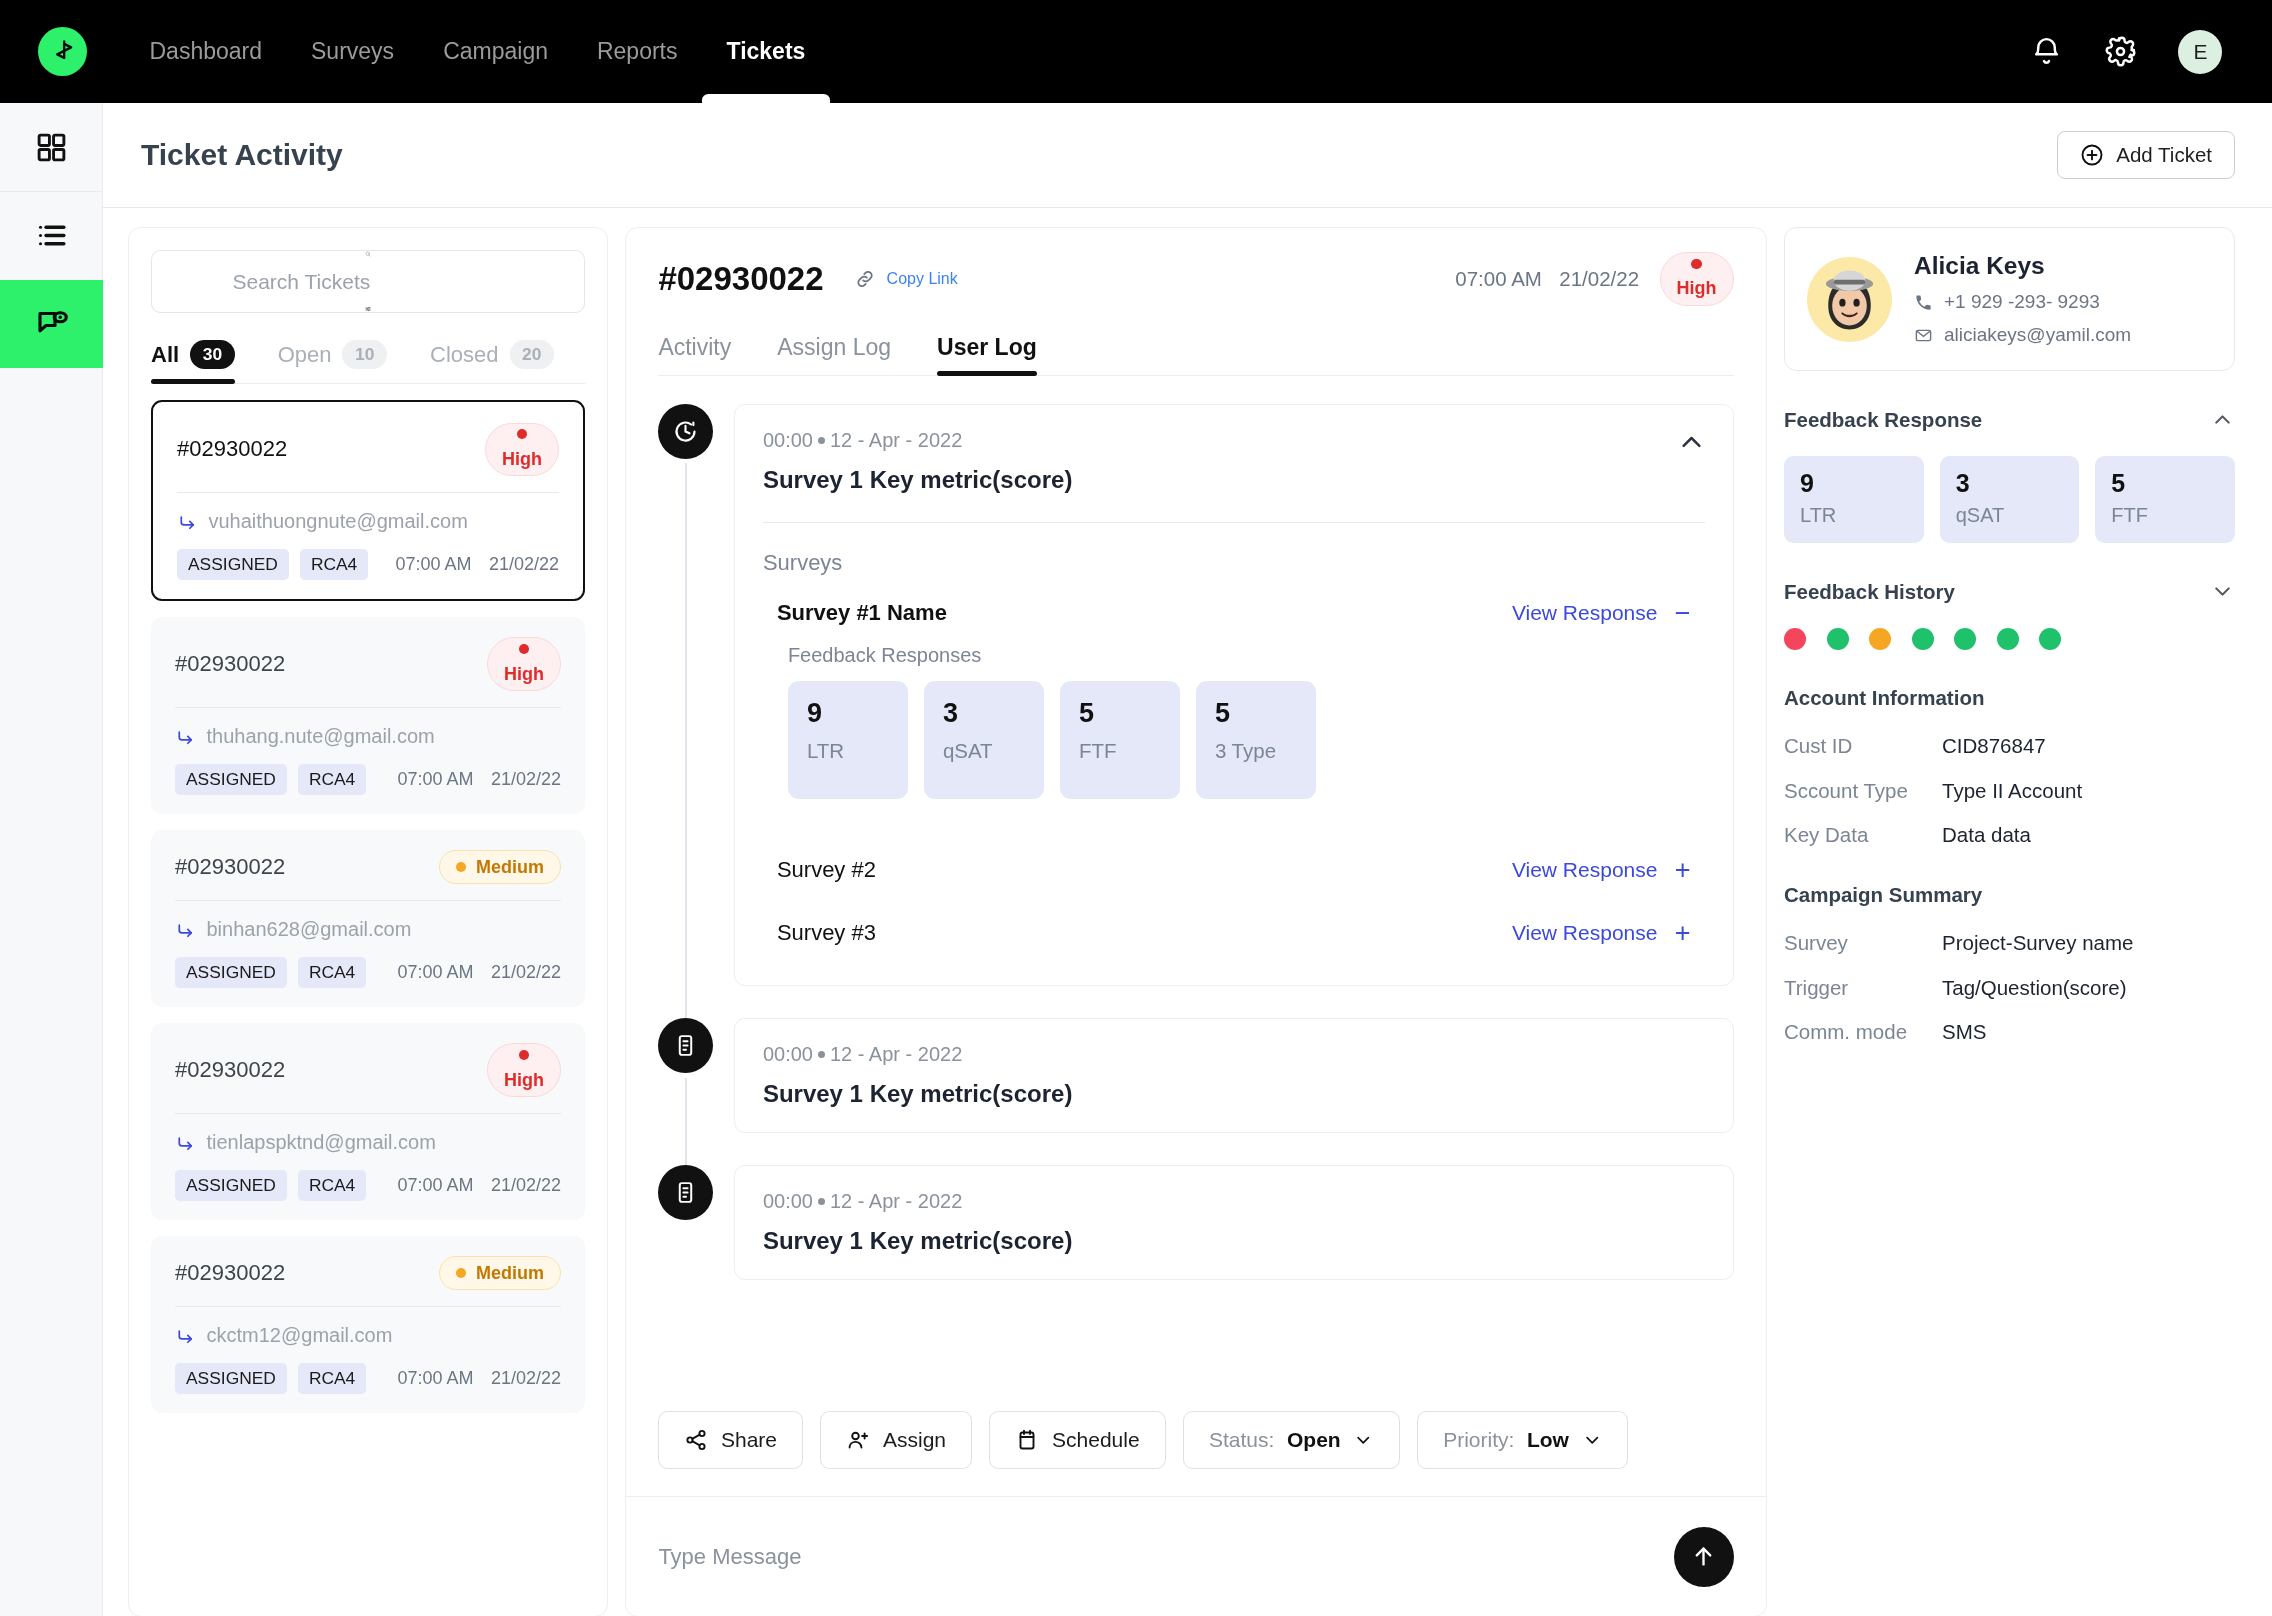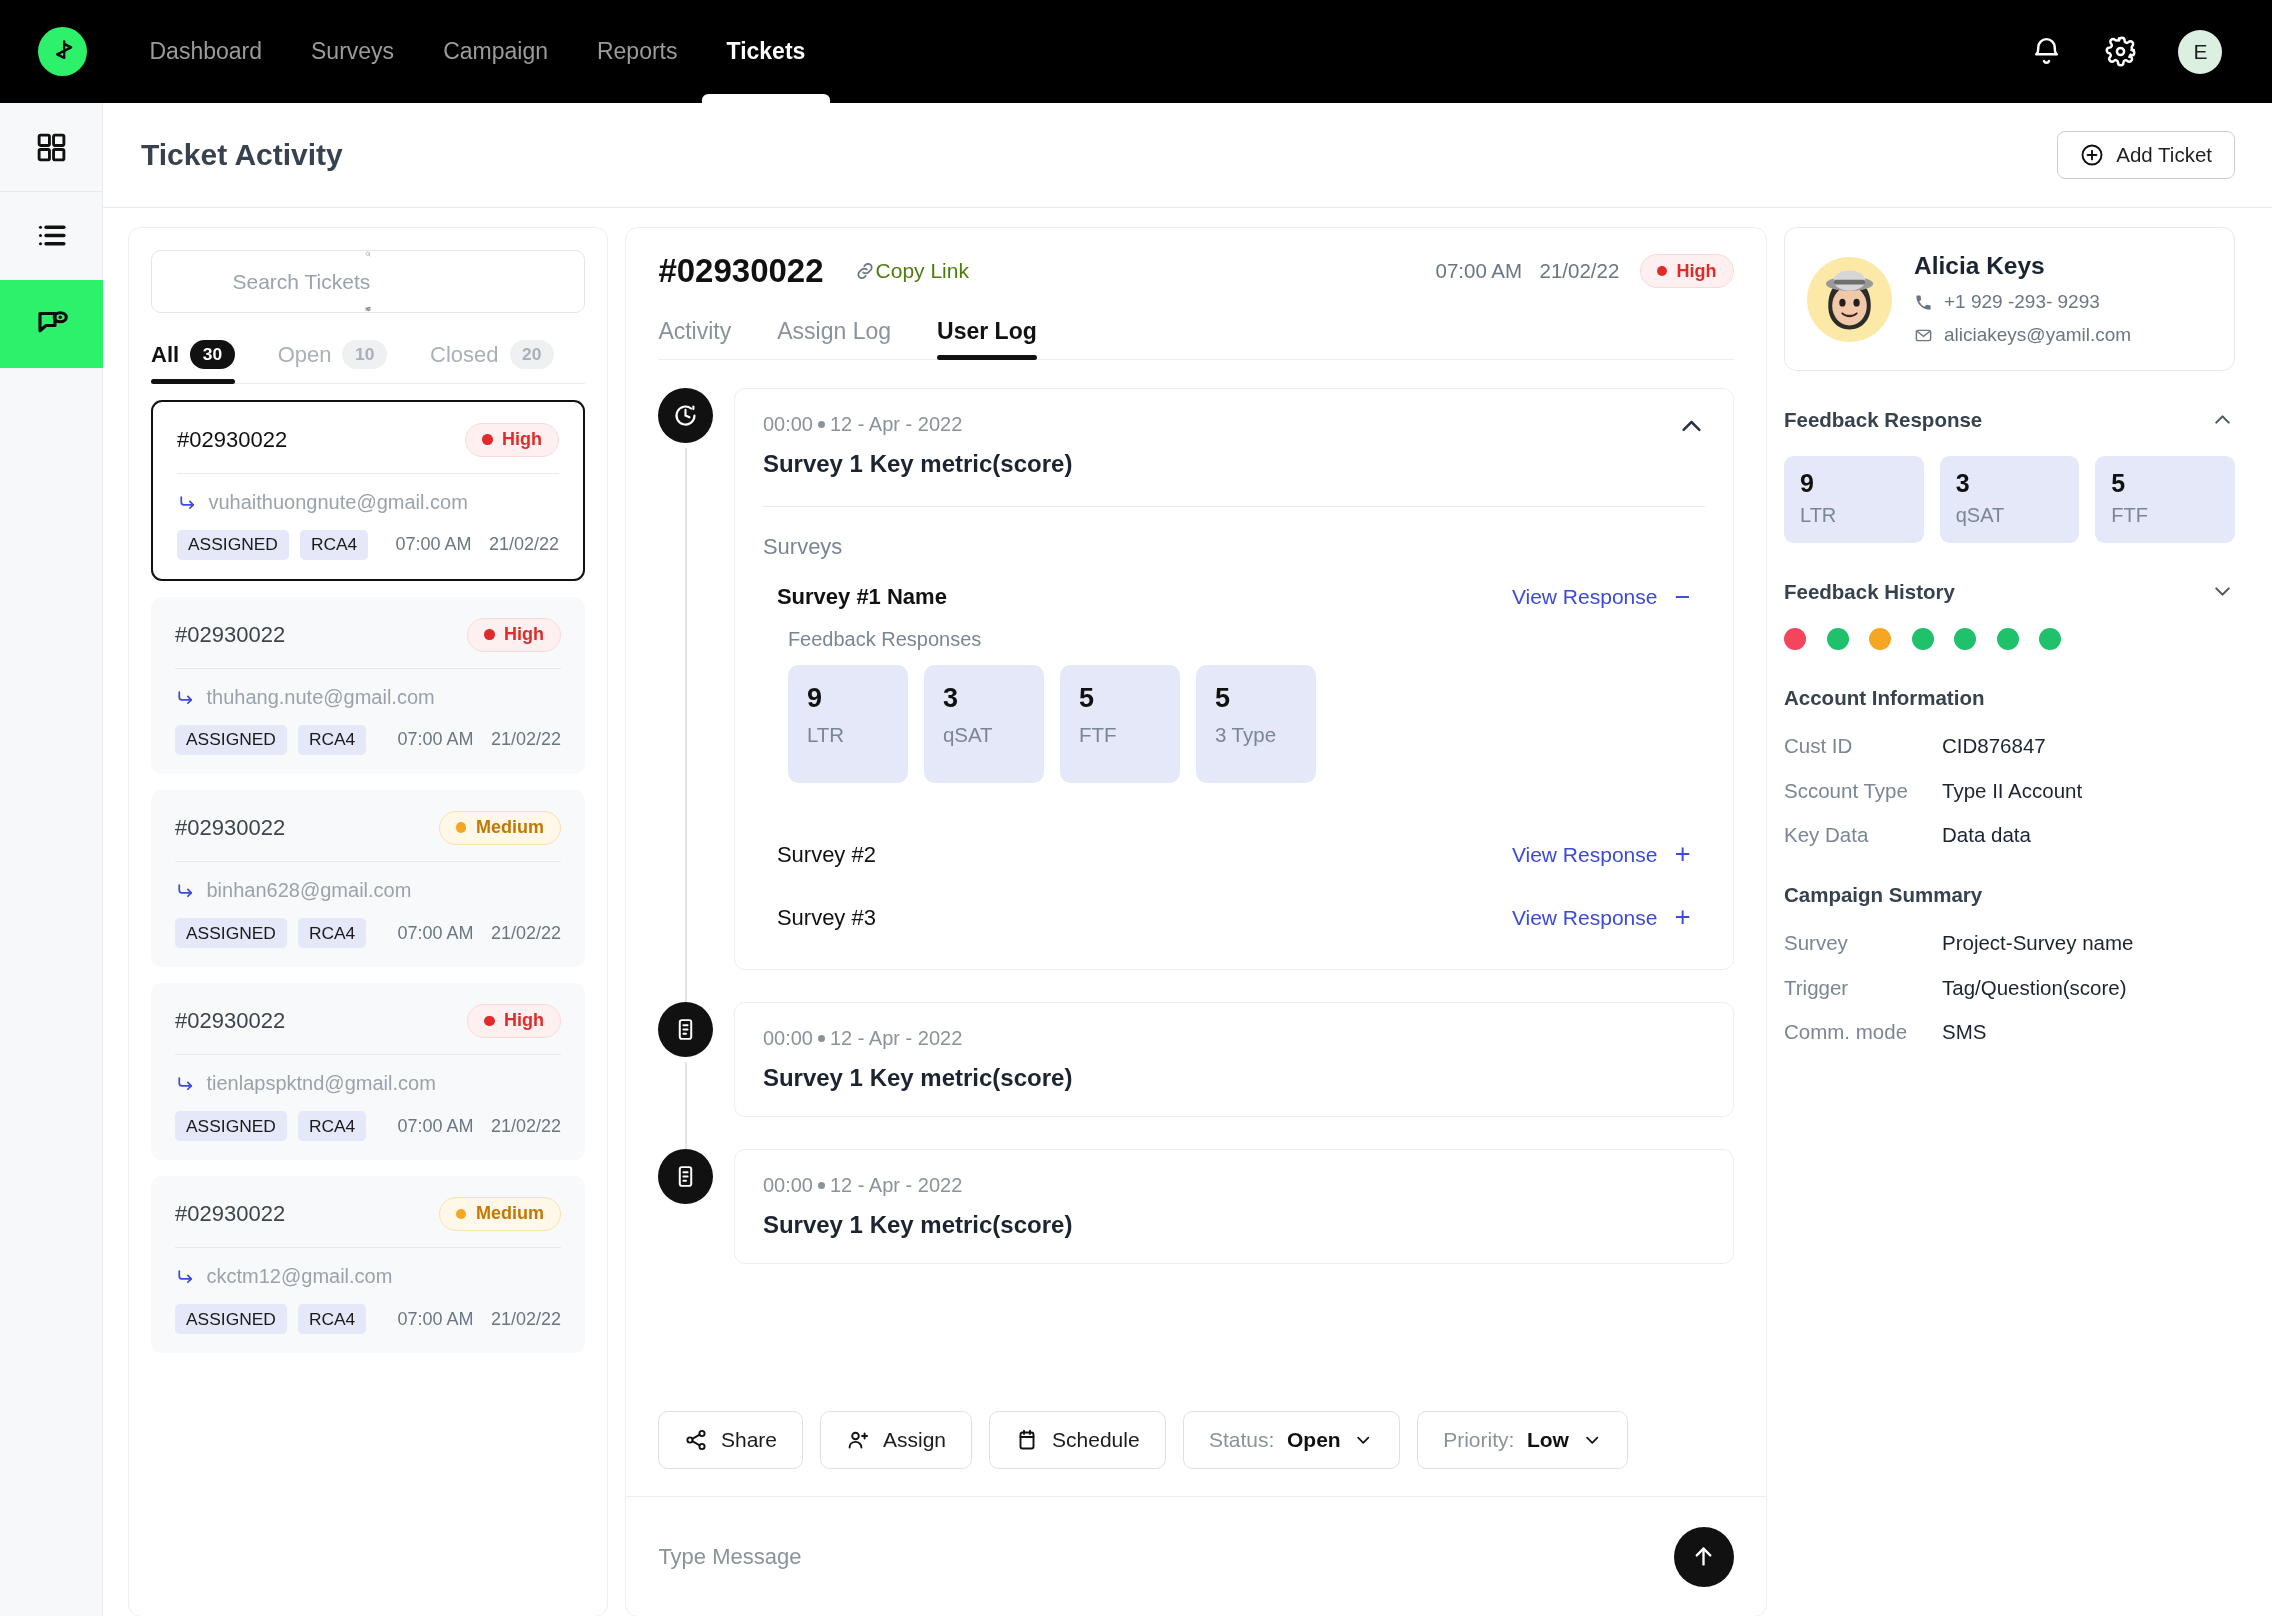--- a/index.html
+++ b/index.html
@@ -113,21 +113,21 @@
   }
   .tcard.selected { background: #ffffff; border: 2.4px solid #111; }
   .tcard-top { display: flex; align-items: center; }
   .tcard-id { font-size: 22px; color: #3d444b; }
   .tcard.selected .tcard-id { color: #111; }
   .pri {
     margin-left: auto; display: flex; align-items: center; gap: 9.5px;
     border-radius: 788px; padding: 5.5px 16px; font-size: 18px; font-weight: bold;
   }
   .pri .dot { width: 10.3px; height: 10.3px; border-radius: 50%; }
-  .pri.high { background: #FEF0F0; border: 0.8px solid #FBD9D9; color: #E02B2B; }
+  .pri.high { background: #FEF0F0; border: 0.8px solid #FBD9D9; color: #E02B2B; flex-direction: column; }
   .pri.high .dot { background: #E02B2B; }
   .pri.medium { background: #FFF8E8; border: 0.8px solid #FBE2AA; color: #C27803; }
   .pri.medium .dot { background: #F5A623; }
   .tcard-div { height: 0.8px; background: #e7e9ec; margin: 16px 0 17.4px 0; }
   .tcard-mail { display: flex; align-items: center; gap: 11px; font-size: 20px; color: #9aa2ab; }
   .tcard-bot { display: flex; align-items: center; margin-top: 16px; gap: 11px; }
   .chip {
     background: #E4E8F8; color: #1b1b1b; border-radius: 4.7px;
     padding: 4.7px 11px; font-size: 17.4px;
   }
@@ -135,22 +135,22 @@
 
   
   .detail {
     flex: 1; background: #ffffff; border: 0.8px solid #eceef0; border-radius: 12.6px;
     display: flex; flex-direction: column; overflow: hidden;
   }
   .detail-head { padding: 24px 32px 0 32px; }
   .dh-row { display: flex; align-items: center; }
   .d-id { font-size: 33px; font-weight: bold; color: #111; }
   .copylink {
-    display: flex; align-items: center; gap: 0; margin-left: 30px;
-    font-size: 21px; color: #4d7c0f; cursor: pointer;
+    display: flex; align-items: center; gap: 11px; margin-left: 30px;
+    font-size: 16px; color: #3b82f6; cursor: pointer;
   }
   .d-right { margin-left: auto; display: flex; align-items: center; gap: 20.5px; }
   .d-time { font-size: 20.5px; color: #6b7684; display: flex; gap: 17.4px; }
   .dtabs { display: flex; gap: 46px; margin-top: 28px; border-bottom: 0.8px solid #eceef0; }
   .dtab {
     font-size: 23px; color: #8a929b; padding-bottom: 14px; cursor: pointer; position: relative;
   }
   .dtab.active { color: #111; font-weight: bold; }
   .dtab.active::after {
     content: ""; position: absolute; bottom: -0.8px; left: 0; right: 0;

